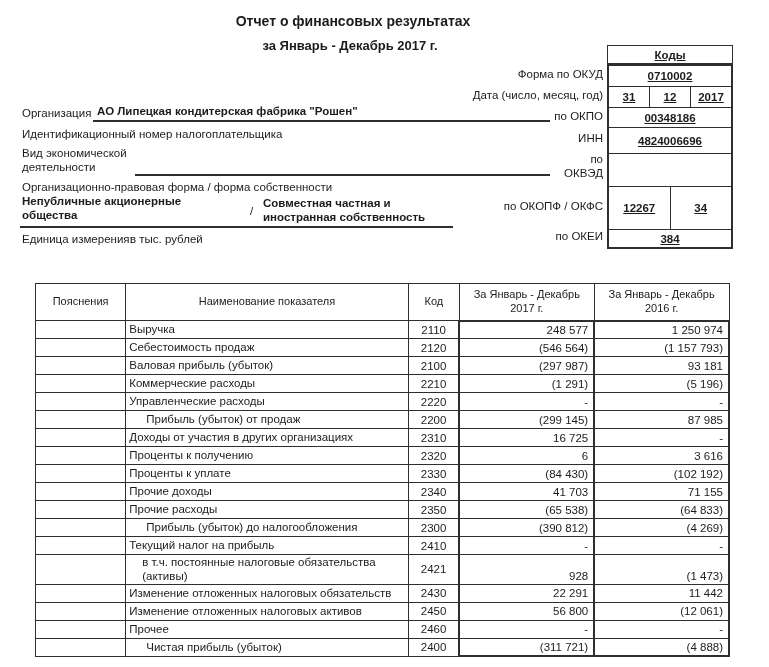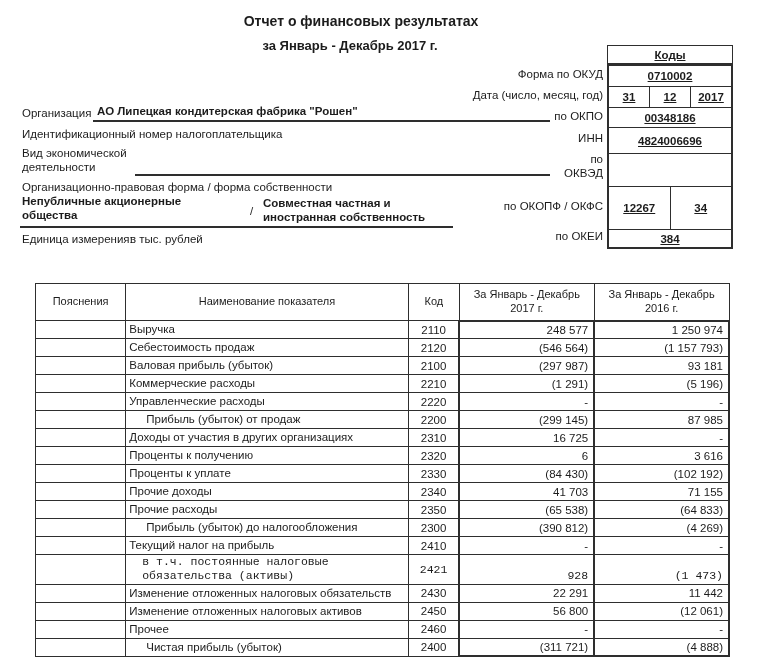--- a/index.html
+++ b/index.html
@@ -12,21 +12,21 @@
     width:769px;height:667px;
     font-family:"Liberation Sans","DejaVu Sans",sans-serif;
     color:var(--ink);
     position:relative;
     overflow:hidden;
   }
   .page{position:absolute;inset:0;}
 
   
   .title{
-    position:absolute;left:16px;top:13px;width:690px;
+    position:absolute;left:8px;top:13px;width:690px;
     text-align:center;font-weight:bold;font-size:14px;
   }
   .subtitle{
     position:absolute;left:0;top:38px;width:700px;
     text-align:center;font-weight:bold;font-size:13px;
   }
 
   
   .rlabel{
     position:absolute;right:166px;
@@ -69,21 +69,21 @@
     border-collapse:collapse;table-layout:fixed;
     font-size:11.5px;color:var(--ink);
   }
   .rtable th,.rtable td{
     border:1px solid var(--line);
     padding:0 3px;overflow:hidden;
   }
   .rtable thead tr{height:37px;}
   .rtable th{font-weight:normal;text-align:center;font-size:11px;line-height:1.25;}
   .rtable tbody tr{height:18px;}
-  .rtable tbody tr.tall{height:16px;font-family:Liberation Mono, monospace;}
+  .rtable tbody tr.tall{height:16px;}
   .col-expl{width:83px;}
   .col-name{width:260px;}
   .col-code{width:47px;}
   .col-v{width:124px;}
   .c-code{text-align:center;}
   td.val{
     text-align:right;padding-right:5px;
     border-left:2px solid var(--line);
     border-right:2px solid var(--line);
   }

